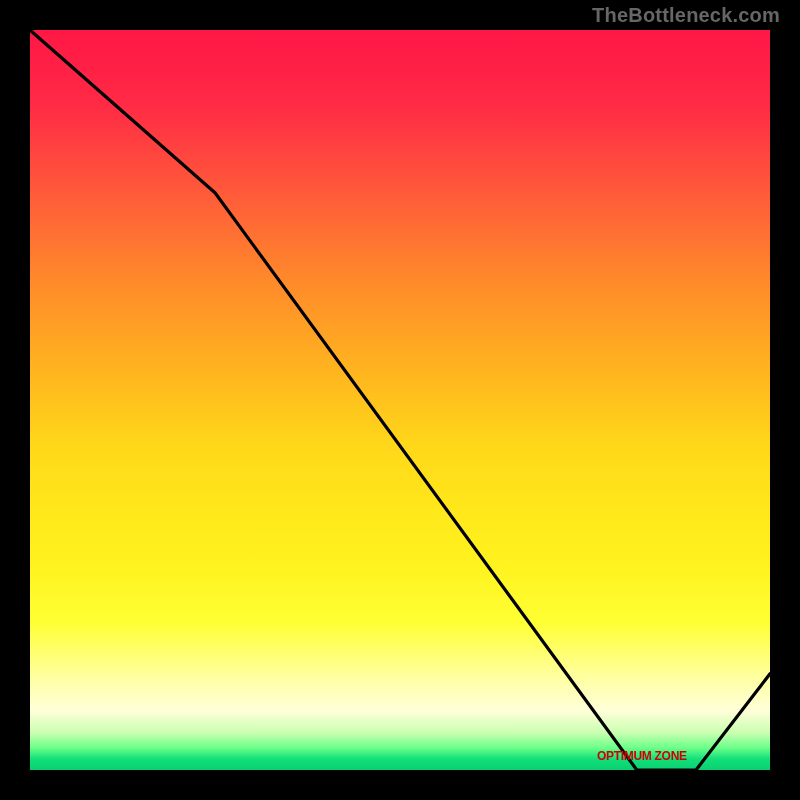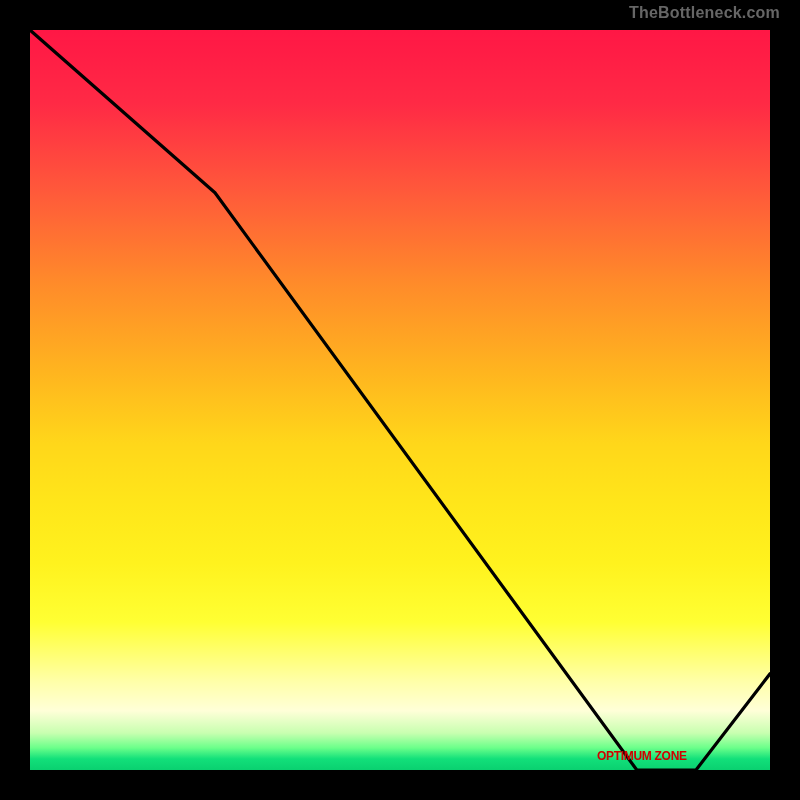--- a/index.html
+++ b/index.html
@@ -14,21 +14,21 @@
   .wrap {
     position: relative;
     width: 800px;
     height: 800px;
   }
   .watermark {
     position: absolute;
     top: 4px;
     right: 20px;
     color: #666;
-    font-size: 16px;
+    font-size: 20px;
     font-weight: 600;
     letter-spacing: 0.2px;
     user-select: none;
   }
   
   .plot {
     position: absolute;
     left: 30px;
     top: 30px;
     width: 740px;   

